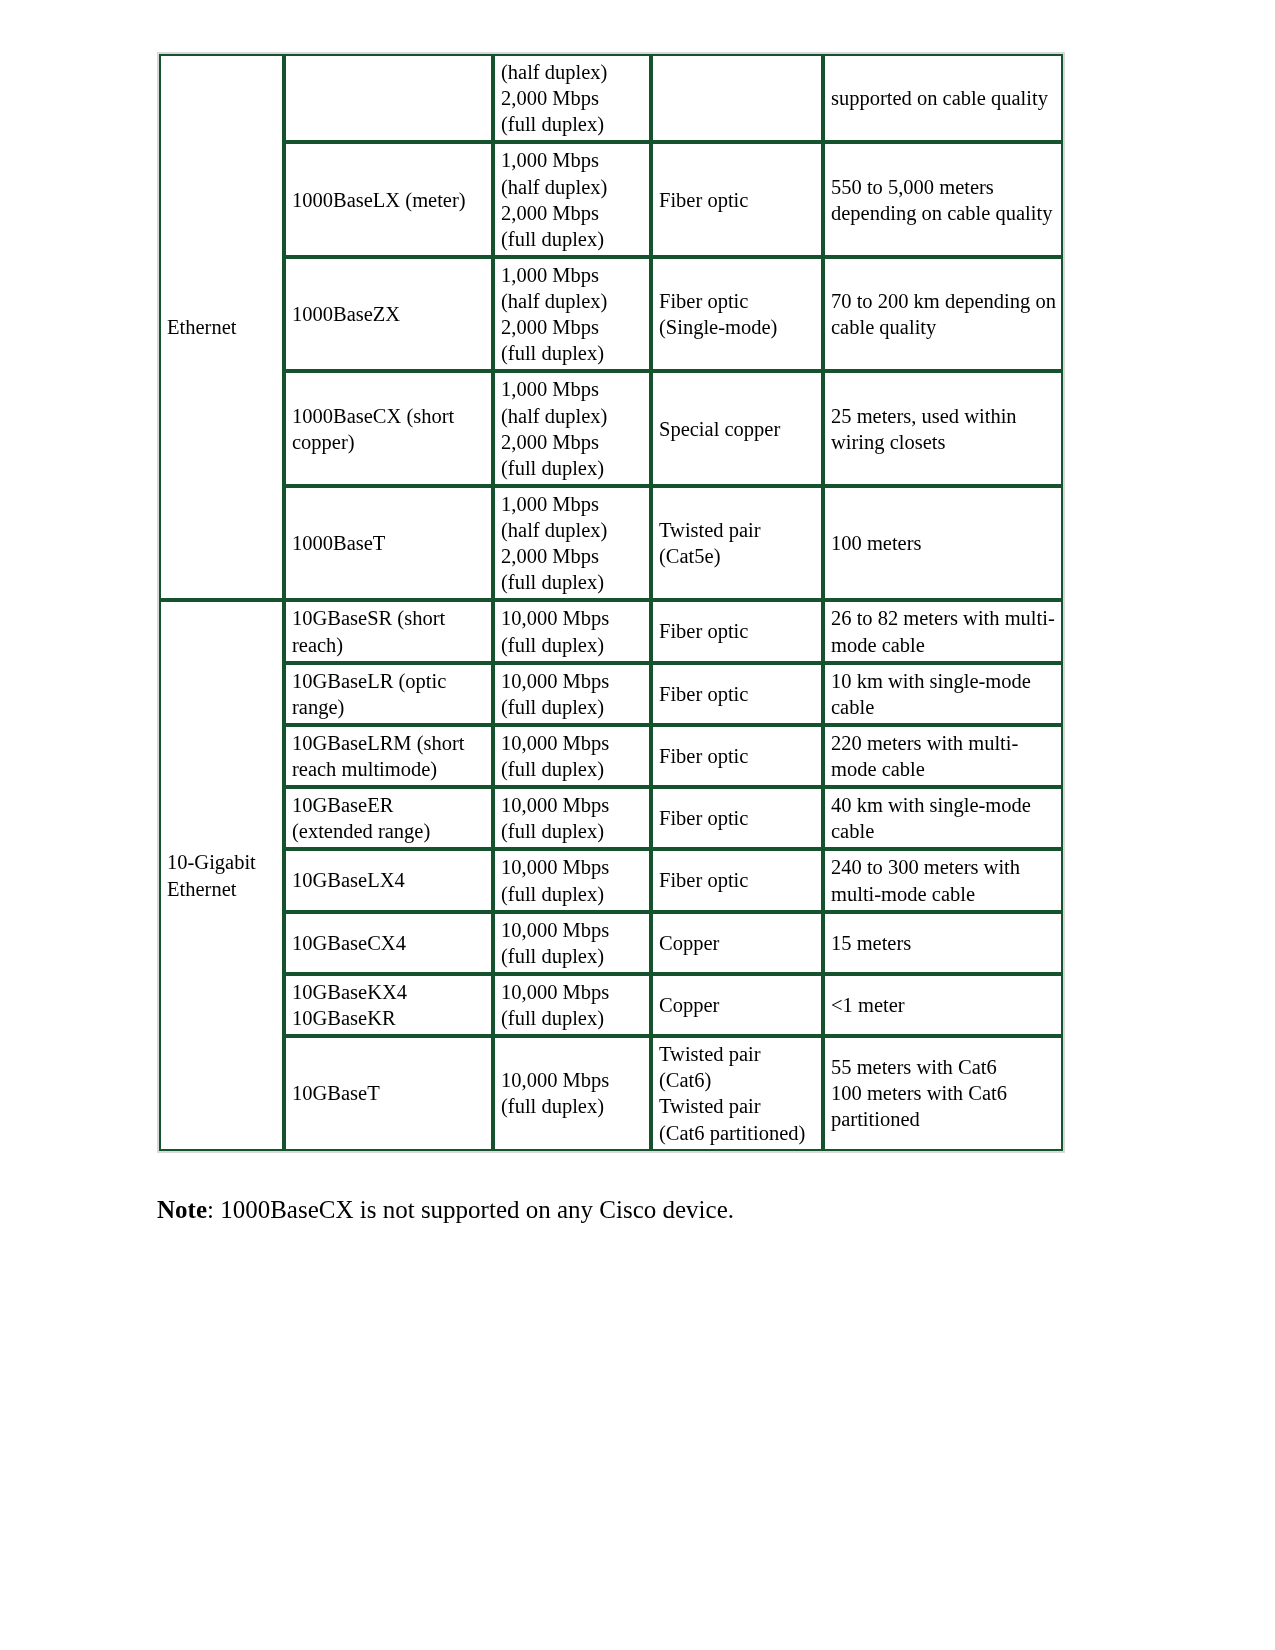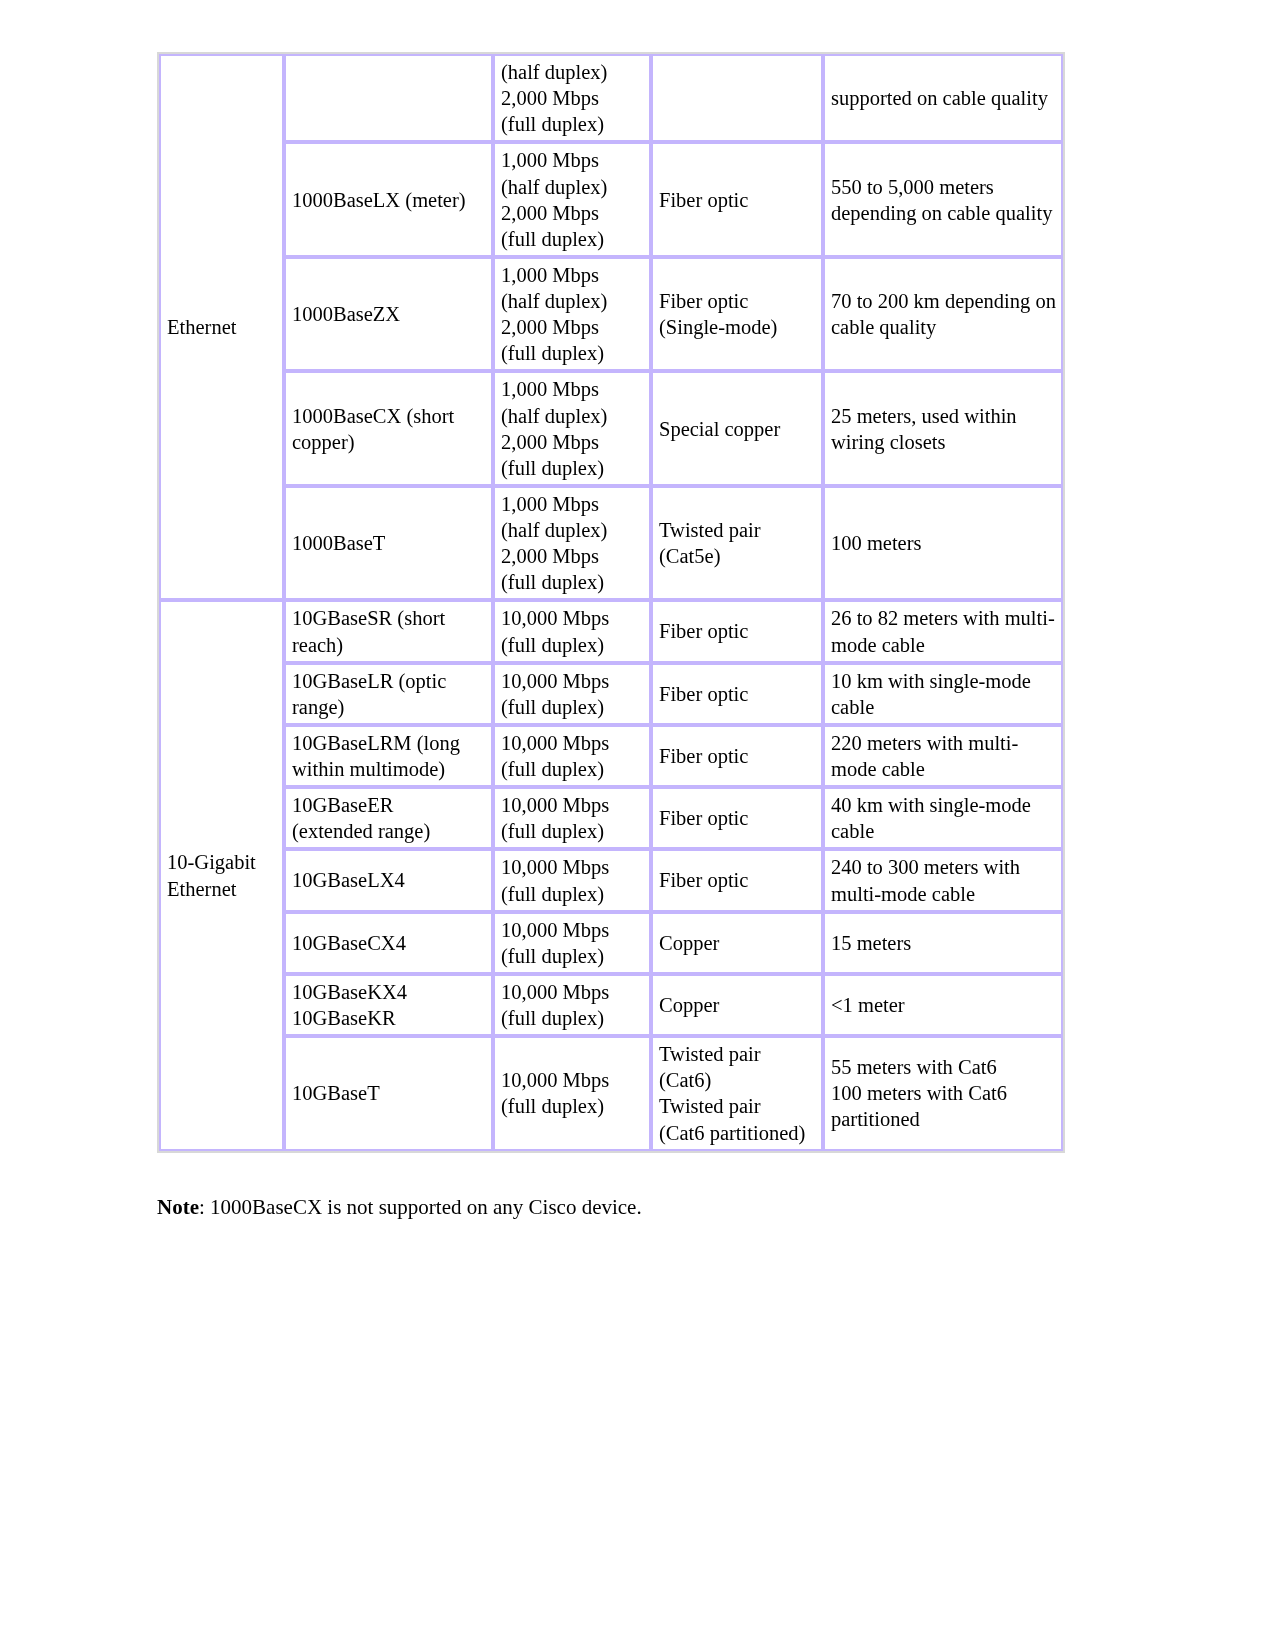--- a/index.html
+++ b/index.html
@@ -31,21 +31,21 @@
   }
   table.spec {
     border-collapse: separate;
     border-spacing: 0;
     table-layout: fixed;
     width: 906px;
     border: 2px solid #d8d8d8;
     background: #ffffff;
   }
   table.spec td {
-    border: 2px solid #c4b5fd;
+    border: 2px solid #14532d;
     padding: 3px 5px 3px 6px;
     font-size: 20.5px;
     line-height: 1.275;
     vertical-align: middle;
     background: #ffffff;
     word-wrap: break-word;
   }
   td.cat {
     vertical-align: middle;
   }
@@ -53,21 +53,21 @@
   col.c0 { width: 125px; }
   col.c1 { width: 209px; }
   col.c2 { width: 158px; }
   col.c3 { width: 172px; }
   col.c4 { width: 240px; }
 
   .note {
     position: absolute;
     left: 157px;
     top: 1194px;
-    font-size: 21px;
+    font-size: 25px;
     line-height: 1.3;
     white-space: nowrap;
   }
   .note b { font-weight: bold; }
 </style>
 </head>
 <body>
 
 <div class="page">
 
@@ -119,21 +119,21 @@
             <td>Fiber optic</td>
             <td>26 to 82 meters with multi-mode cable</td>
           </tr>
           <tr>
             <td>10GBaseLR (optic range)</td>
             <td>10,000 Mbps<br>(full duplex)</td>
             <td>Fiber optic</td>
             <td>10 km with single-mode cable</td>
           </tr>
           <tr>
-            <td>10GBaseLRM (long within multimode)</td>
+            <td>10GBaseLRM (short reach multimode)</td>
             <td>10,000 Mbps<br>(full duplex)</td>
             <td>Fiber optic</td>
             <td>220 meters with multi-mode cable</td>
           </tr>
           <tr>
             <td>10GBaseER<br>(extended range)</td>
             <td>10,000 Mbps<br>(full duplex)</td>
             <td>Fiber optic</td>
             <td>40 km with single-mode cable</td>
           </tr>

